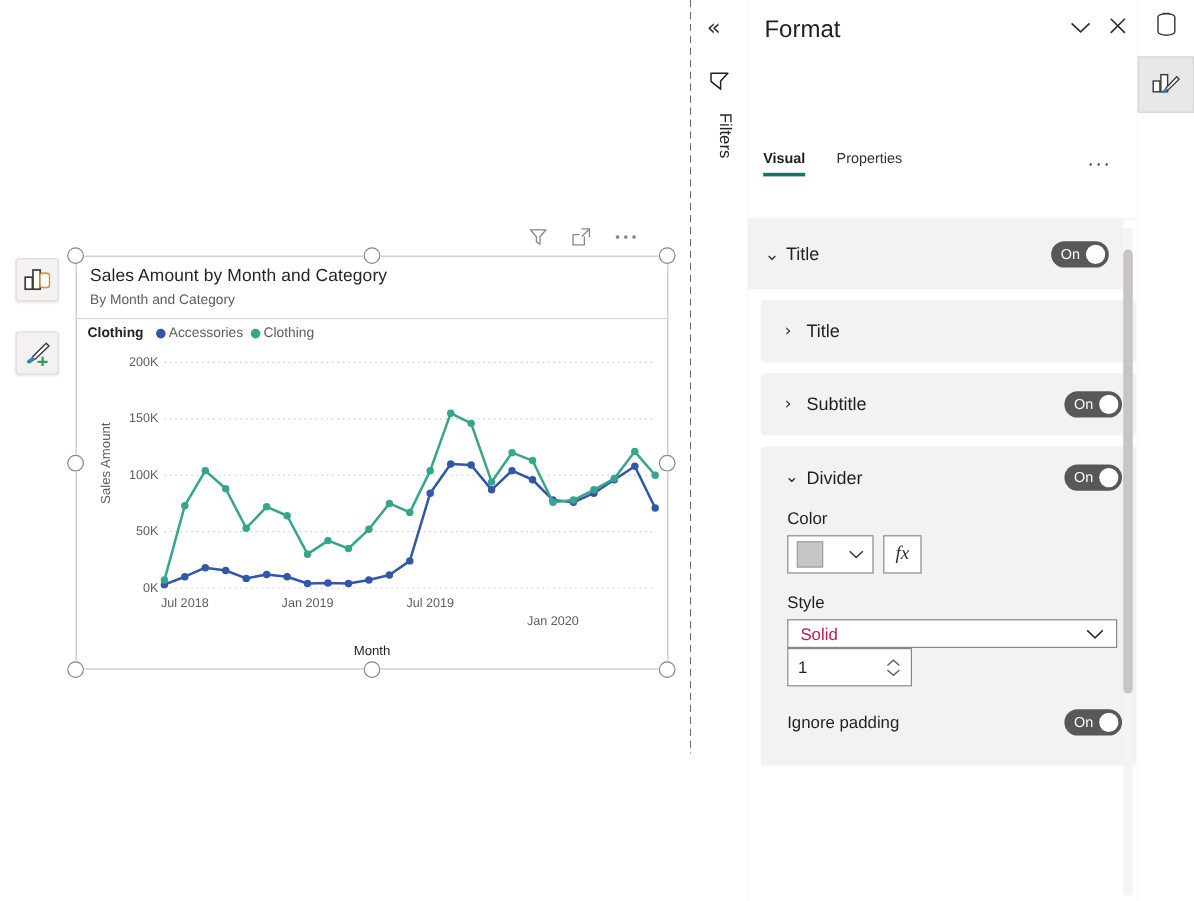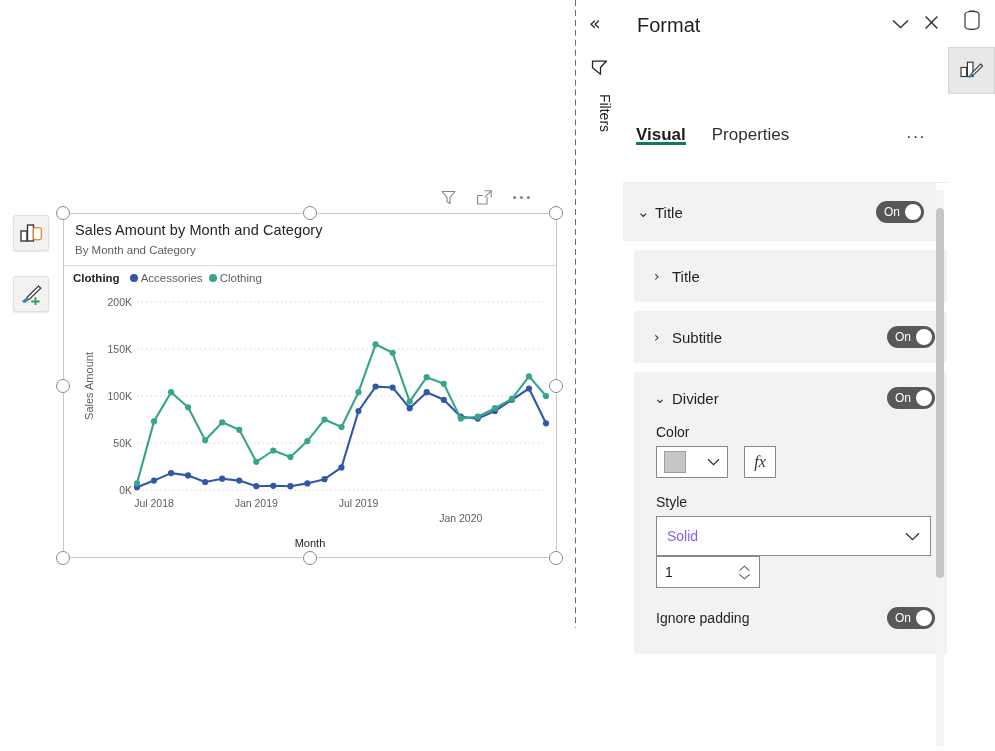--- a/index.html
+++ b/index.html
@@ -124,21 +124,21 @@
     display:flex;align-items:center;gap:9px;padding:0 9px;cursor:text;
   }
   #fmt-search input{
     border:0;outline:0;flex:1;font-size:14px;color:#323130;
     font-family:"Liberation Sans",sans-serif;background:transparent;
   }
   #fmt-search input::placeholder{color:#605e5c;opacity:1;}
 
   #fmt-tabs{position:absolute;left:13px;top:125px;width:298px;height:34px;
     display:flex;align-items:flex-start;gap:26px;}
-  .fmt-tab{font-size:17px;color:#323130;cursor:pointer;position:relative;}
+  .fmt-tab{font-size:12px;color:#323130;cursor:pointer;padding-bottom:8px;position:relative;}
   .fmt-tab.active{font-weight:bold;color:#201f1e;}
   .fmt-tab.active:after{
     content:"";position:absolute;left:0;right:0;bottom:0;height:3px;background:#117865;
   }
   #fmt-tabs-more{position:absolute;left:283px;top:128px;font-size:17px;color:#323130;
     cursor:pointer;letter-spacing:1px;line-height:1;}
 
   #fmt-divider{position:absolute;left:0;top:182px;width:325px;height:0;border-top:1px solid #edebe9;}
 
   
@@ -166,36 +166,36 @@
 
   .toggle{
     position:absolute;right:12px;top:50%;transform:translateY(-50%);
     width:48px;height:22px;border-radius:11px;background:#595857;
     display:flex;align-items:center;cursor:pointer;
   }
   .toggle .tlabel{color:#ffffff;font-size:12px;margin-left:8px;text-align:center;}
   .toggle .knob{position:absolute;right:3px;width:16px;height:16px;border-radius:50%;background:#ffffff;}
 
   .field-label{font-size:14px;color:#201f1e;margin:0 0 6px 22px;}
-  .row{display:flex;align-items:center;gap:16px;margin-left:22px;}
+  .row{display:flex;align-items:center;gap:8px;margin-left:22px;}
 
   .color-swatch-btn{
     width:72px;height:32px;border:1px solid #8a8886;background:#fff;box-sizing:border-box;
     display:flex;align-items:center;justify-content:space-between;padding:0 7px;cursor:pointer;
   }
   .swatch{width:22px;height:22px;background:#c8c6c4;border:1px solid #a19f9d;box-sizing:border-box;}
   .fx-btn{
     width:32px;height:32px;border:1px solid #8a8886;background:#fff;box-sizing:border-box;
     display:flex;align-items:center;justify-content:center;cursor:pointer;
     font-family:"Liberation Serif",serif;font-style:italic;font-size:16px;color:#323130;
   }
   .select-box{
-    width:275px;height:40px;border:1px solid #8a8886;background:#fff;box-sizing:border-box;
+    width:275px;height:24px;border:1px solid #8a8886;background:#fff;box-sizing:border-box;
     display:flex;align-items:center;justify-content:space-between;padding:0 10px;
-    font-size:14px;color:#8b5cf6;cursor:pointer;
+    font-size:14px;color:#be185d;cursor:pointer;
   }
   .spin-box{
     width:104px;height:32px;border:1px solid #8a8886;background:#fff;box-sizing:border-box;
     display:flex;align-items:center;justify-content:space-between;padding:0 8px;
     font-size:14px;color:#201f1e;
   }
   .spin-arrows{display:flex;flex-direction:column;align-items:center;gap:1px;color:#605e5c;cursor:pointer;}
 
   .inline-toggle-row{position:relative;height:40px;display:flex;align-items:center;}
   .inline-toggle-row .ilabel{font-size:14px;color:#201f1e;margin-left:22px;}

